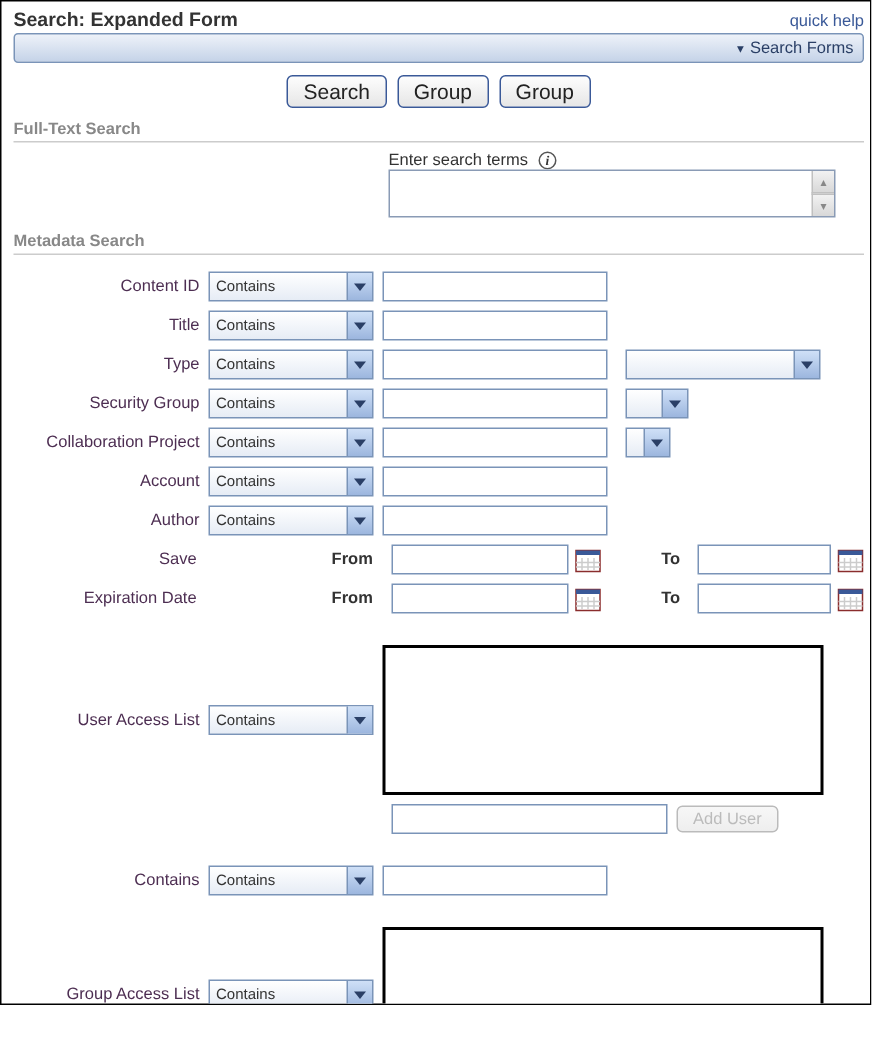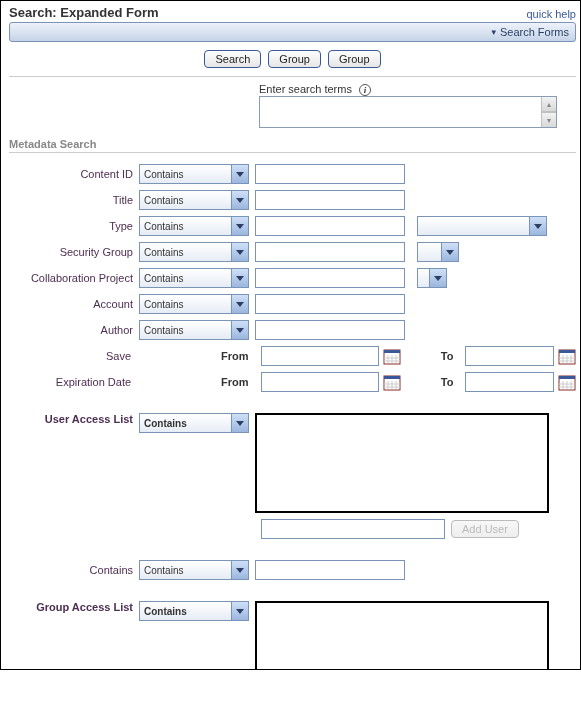--- a/index.html
+++ b/index.html
@@ -53,21 +53,21 @@
     text-align: center;
     margin: 8px 0;
   }
   .btn {
     display: inline-block;
     border: 1px solid #3a5998;
     border-radius: 4px;
     background: linear-gradient(#fdfdfd, #e6e6e6);
     padding: 2px 10px;
     margin: 0 2px;
-    font-size: 11px;
+    font-size: 14px;
     color: #222;
     cursor: pointer;
   }
   .section-title {
     font-weight: bold;
     color: #888;
     font-size: 11px;
     margin-top: 2px;
   }
   .section-title.metadata {
@@ -193,23 +193,22 @@
     width: 18px;
     height: 18px;
     margin-left: 4px;
     cursor: pointer;
     display: inline-block;
   }
   .cal-icon svg { width: 18px; height: 18px; }
 
   .ual-row {
     display: flex;
-    align-items: flex-start;
+    align-items: center;
     margin-top: 18px;
-    font-weight: bold;
   }
   .ual-box {
     width: 294px;
     height: 100px;
     border: 2px solid #000;
     background: #fff;
     margin-left: 6px;
   }
   .gal-box {
     width: 294px;
@@ -248,20 +247,21 @@
     <span class="chev">▾</span>
     <span>Search Forms</span>
   </div>
 
   <div class="btn-row">
     <span class="btn">Search</span>
     <span class="btn">Group</span>
     <span class="btn">Group</span>
   </div>
 
+  <div class="section-title">Full-Text Search</div>
   <hr class="hr">
 
   <div style="margin-left:250px;">
     <div>
       <span class="enter-label">Enter search terms</span>
       <span class="info-icon">i</span>
     </div>
     <div class="terms-box">
       <div class="scroll-up">▴</div>
       <div class="scroll-down">▾</div>

